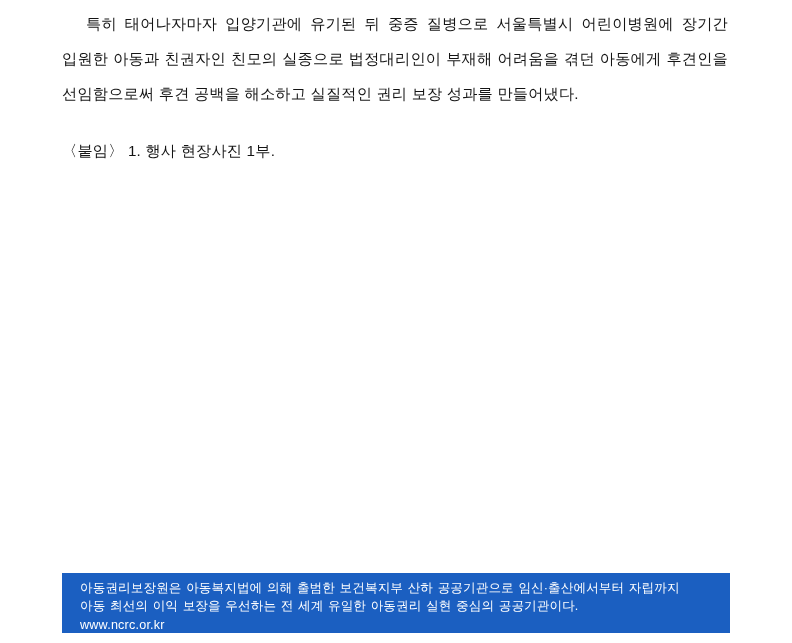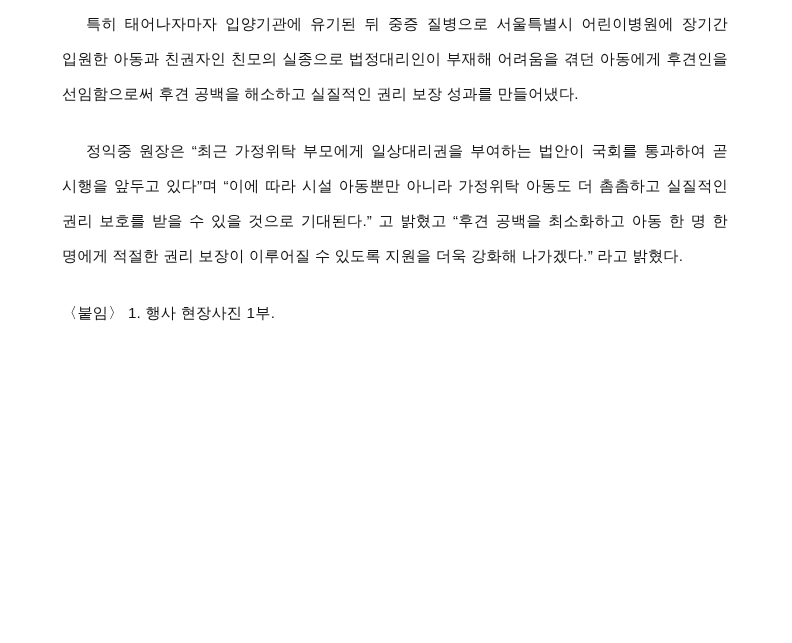--- a/index.html
+++ b/index.html
@@ -77,18 +77,22 @@
     margin-top: 1px;
   }
 </style>
 </head>
 <body>
 
 <div class="page">
 
   <div class="body-text">
     <p class="para">특히 태어나자마자 입양기관에 유기된 뒤 중증 질병으로 서울특별시 어린이병원에 장기간 입원한 아동과 친권자인 친모의 실종으로 법정대리인이 부재해 어려움을 겪던 아동에게 후견인을 선임함으로써 후견 공백을 해소하고 실질적인 권리 보장 성과를 만들어냈다.</p>
-    <p class="para">정익중 원장은 “최근 가정위탁 부모에게 일상대리권을 부여하는 법안이 국회를 통과하여 곧 시행을 앞두고 있다”며 “이에 따라 시설 아동뿐만 아니라 가정위탁 아동도 더 촘촘하고 실질적인 권리 보호를 받을 수 있을 것으로 기대된다.” 고 밝혔고 “후견 공백을 최소화하고 아동 한 명 한 명에게 적절한 권리 보장이 이루어질 수 있도록 지원을 더욱 강화해 나가겠다.” 라고 밝혔다.</p>
     <p class="para attachment no-indent">〈붙임〉 1. 행사 현장사진 1부.</p>
   </div>
 
+  <div class="footer-banner">
+    <div class="footer-line">아동권리보장원은 아동복지법에 의해 출범한 보건복지부 산하 공공기관으로 임신·출산에서부터 자립까지</div>
+    <div class="footer-line">아동 최선의 이익 보장을 우선하는 전 세계 유일한 아동권리 실현 중심의 공공기관이다.</div>
+    <div class="footer-url">www.ncrc.or.kr</div>
+  </div>
 
 </div>
 
 </body></html>

